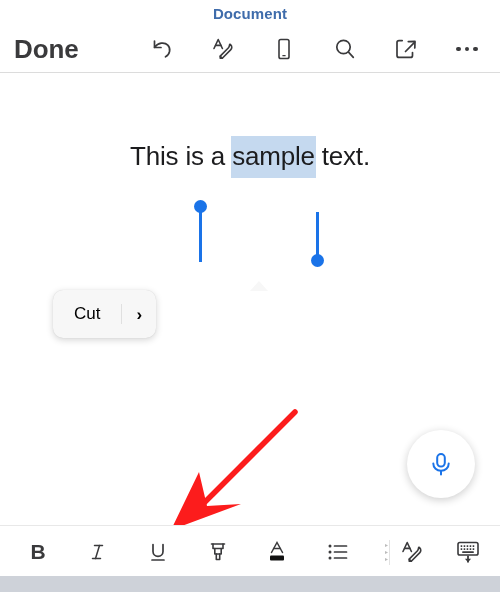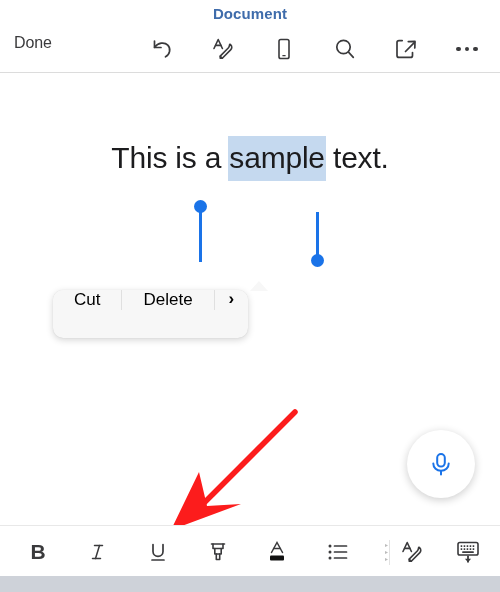--- a/index.html
+++ b/index.html
@@ -36,22 +36,22 @@
     width: 500px;
     text-align: center;
     font-size: 15px;
     font-weight: bold;
     color: #3f6cab;
     letter-spacing: 0.1px;
   }
   .done-btn {
     position: absolute;
     left: 14px; top: 34px;
-    font-size: 16px;
-    font-weight: normal;
+    font-size: 26px;
+    font-weight: bold;
     color: #3a3a3c;
     letter-spacing: -0.1px;
     cursor: pointer;
   }
   .tb-icon {
     position: absolute;
     top: 32px;
     width: 34px;
     height: 34px;
     display: flex;
@@ -86,21 +86,21 @@
     width: 500px;
     height: 452px;
     background: #ffffff;
     overflow: hidden;
   }
   .doc-line {
     position: absolute;
     left: 0; top: 68px;
     width: 500px;
     text-align: center;
-    font-size: 30px;
+    font-size: 26px;
     color: #1c1c1e;
     white-space: nowrap;
     letter-spacing: -0.2px;
   }
   .sel-text {
     background: #c5d9ef;
     padding: 5px 1px 7px 1px;
     margin: 0 -1px;
   }
   
@@ -122,21 +122,21 @@
   #handle-right-dot { left: 311px; top: 181px; }
 
   
   .ctx-menu {
     position: absolute;
     left: 53px; top: 217px;
     height: 48px;
     background: #f7f7f7;
     border-radius: 10px;
     display: flex;
-    align-items: flex-start;
+    align-items: center;
     box-shadow: 0 2px 7px rgba(0,0,0,0.17), 0 0 1px rgba(0,0,0,0.15);
     overflow: hidden;
   }
   .ctx-item {
     display: flex;
     align-items: center;
     justify-content: center;
     padding: 0 21px;
     font-size: 17px;
     color: #000000;
@@ -312,21 +312,20 @@
 
     <div class="handle-line" id="handle-left-line"></div>
     <div class="handle-line" id="handle-right-line"></div>
     <div class="handle-dot" id="handle-left-dot"></div>
     <div class="handle-dot" id="handle-right-dot"></div>
 
     <div class="ctx-caret"></div>
 
     <div class="ctx-menu">
       <div class="ctx-item">Cut</div>
-      <div class="ctx-item">Delete</div>
       <div class="ctx-item">
           <span class="chev">›</span>
         </div>
     </div>
 
     <svg class="arrow-svg" style="top:327px;" viewBox="0 0 160 140">
       <path d="M140 12 L34 118" stroke="#fc1c1c" stroke-width="5.5" stroke-linecap="round"></path>
       <path d="M16 130 L44 72 L52 106 L86 104 Z" fill="#fc1c1c"></path>
     </svg>
 

